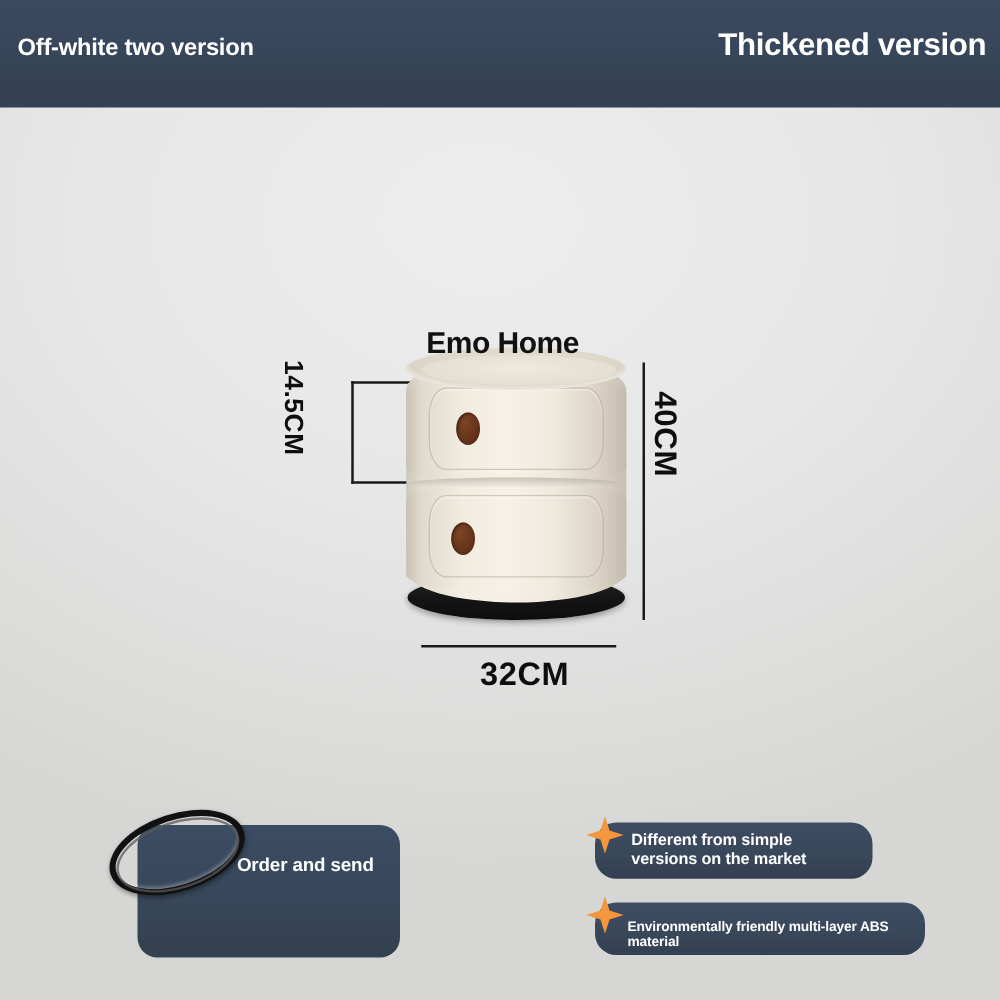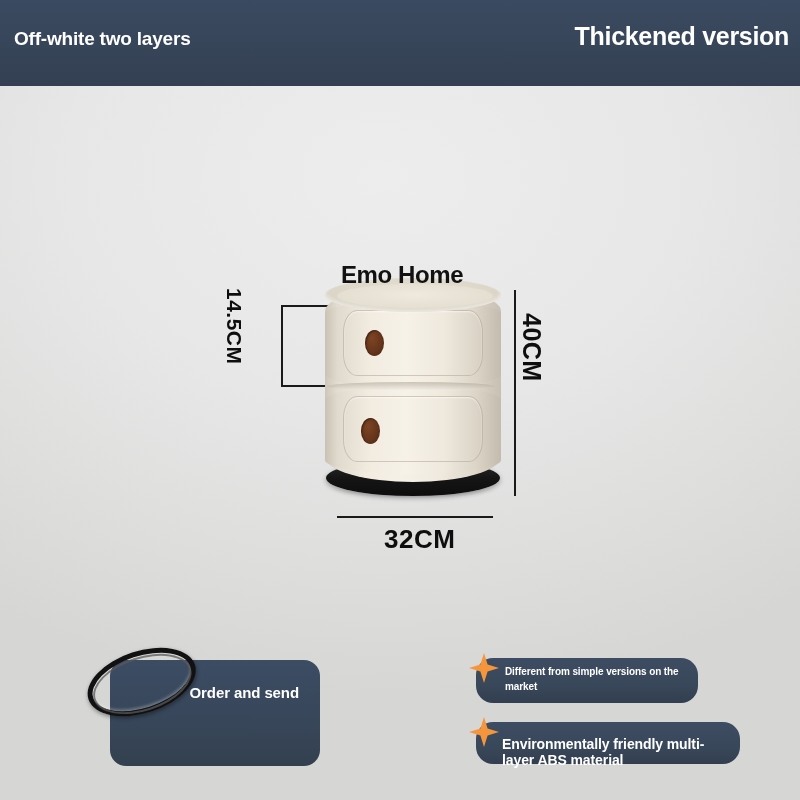--- a/index.html
+++ b/index.html
@@ -301,51 +301,51 @@
     color: #ffffff;
     box-sizing: border-box;
     z-index: 5;
   }
   #feature-1 {
     left: 476px;
     top: 658px;
     width: 222px;
     height: 45px;
     padding: 6px 10px 0 29px;
-    font-size: 10px;
+    font-size: 13px;
     font-weight: bold;
     line-height: 15px;
     letter-spacing: -0.1px;
   }
   #feature-2 {
     left: 476px;
     top: 722px;
     width: 264px;
     height: 42px;
     padding: 14px 10px 0 26px;
-    font-size: 14px;
+    font-size: 11px;
     font-weight: bold;
     letter-spacing: -0.1px;
   }
   .sparkle {
     position: absolute;
     width: 32px;
     height: 32px;
     z-index: 11;
   }
   #sparkle-1 { left: 468px; top: 652px; }
   #sparkle-2 { left: 468px; top: 716px; }
 </style>
 </head>
 <body>
 
 <div id="page">
 
   <div id="header">
-    <div id="header-left">Off-white two layers</div>
+    <div id="header-left">Off-white two version</div>
     <div id="header-right">Thickened version</div>
   </div>
 
   <div id="brand">Emo Home</div>
 
   <div id="cabinet">
     <div class="cab-shadow"></div>
     <div class="cab-base-ring"></div>
     <div class="cab-body"></div>
     <div class="drawer" id="drawer-bottom">

